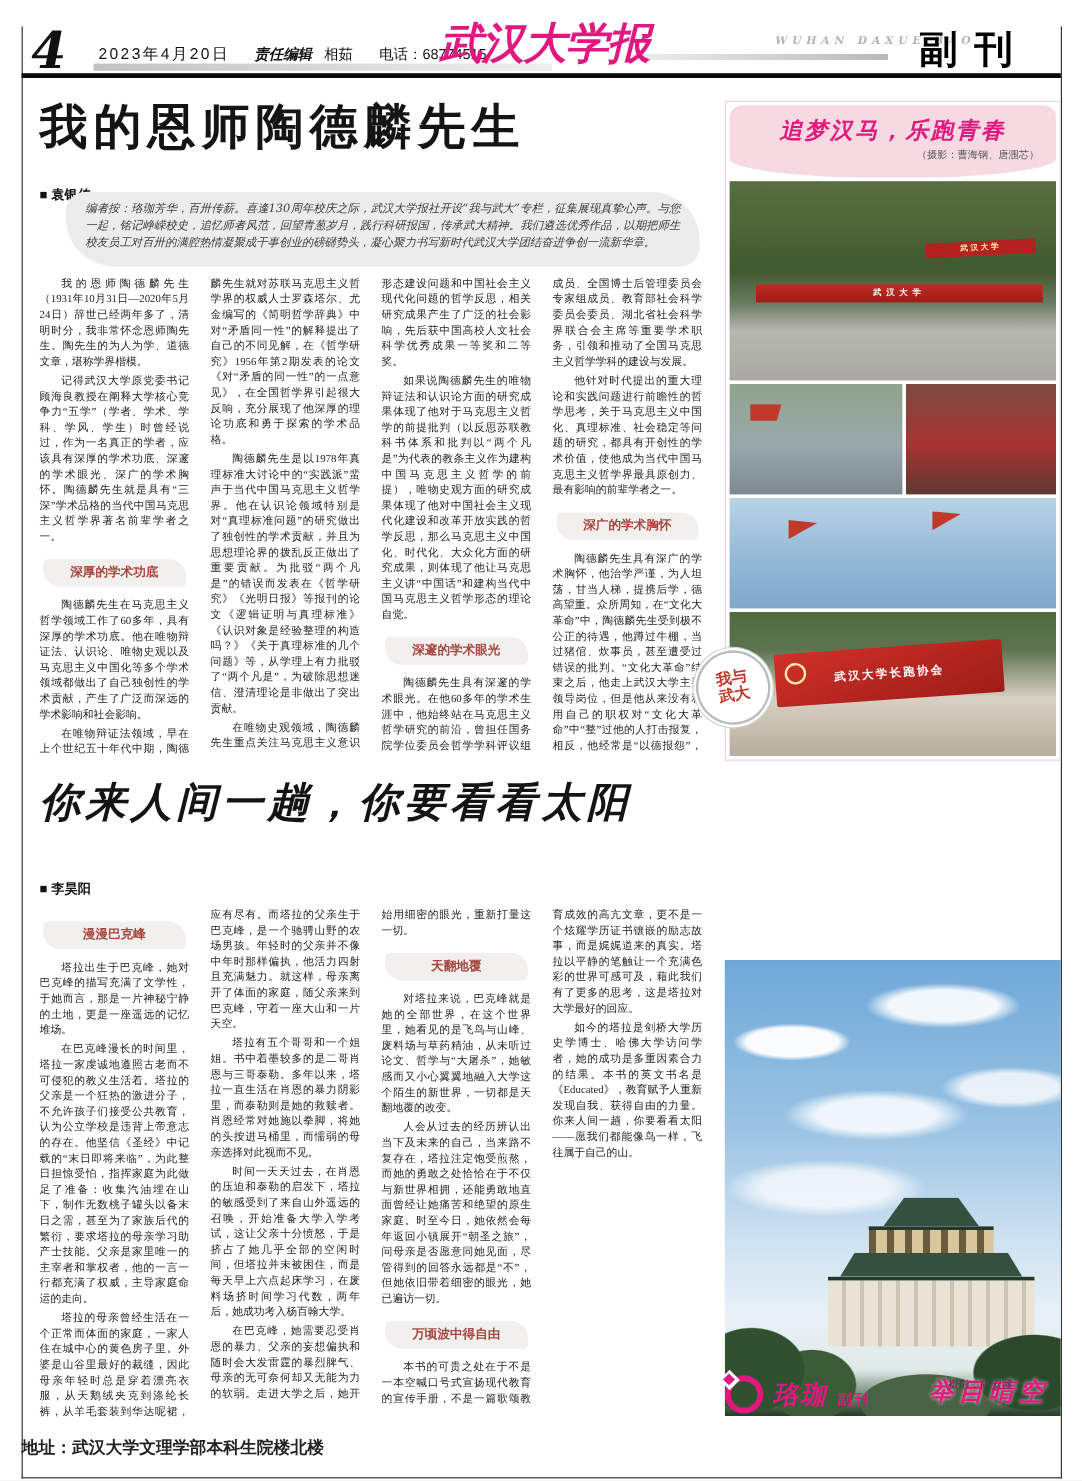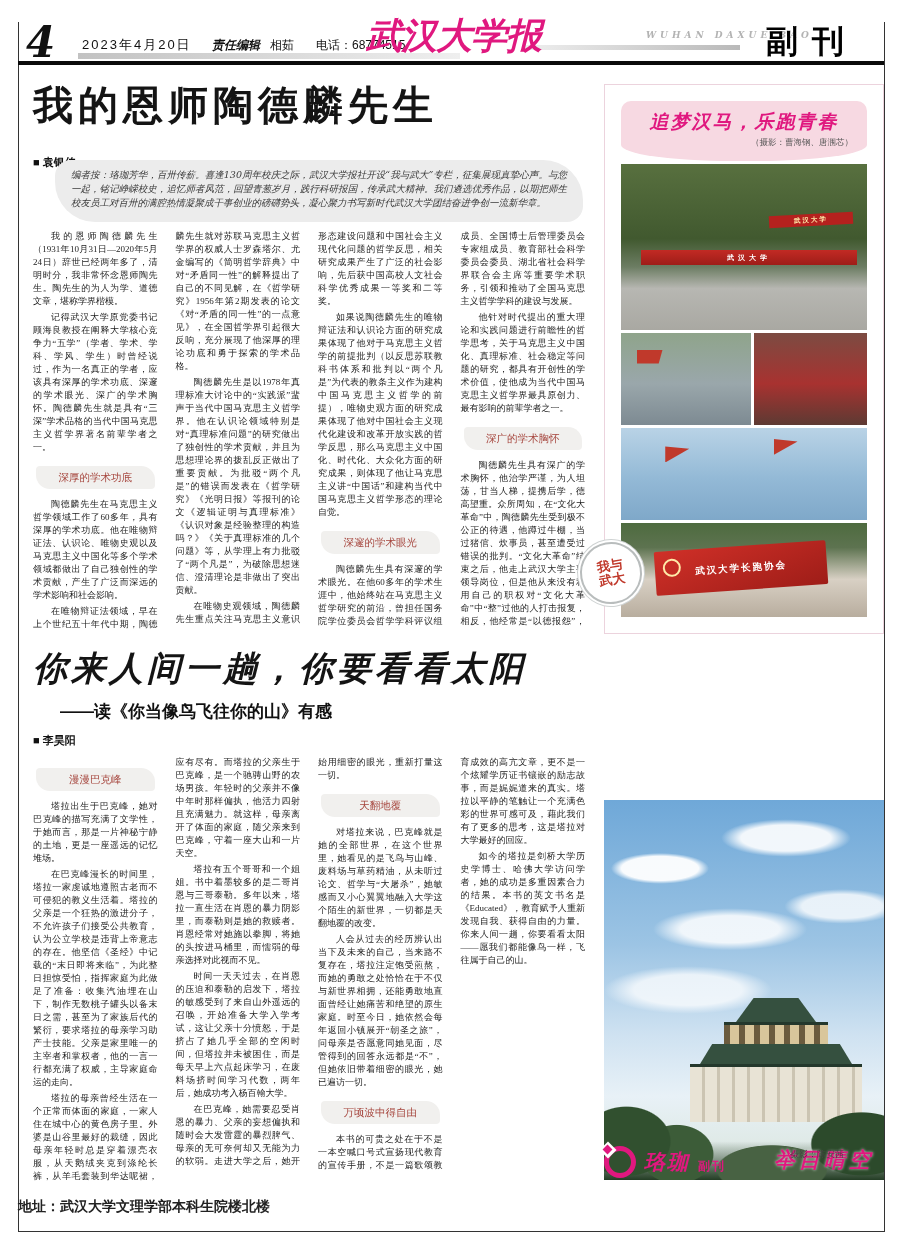--- a/index.html
+++ b/index.html
@@ -31,31 +31,31 @@
   .note-box{position:absolute;left:55px;top:160px;width:528px;height:62px;background:#ececec;
             border-radius:16px 40px 16px 40px;padding:8px 16px;box-sizing:border-box;
             font-family:"DejaVu Serif",serif;font-style:italic;font-size:9.5px;line-height:14px;
             color:#3a3a3a;text-align:justify;overflow:hidden;}
   .body-cols{position:absolute;column-gap:18px;column-fill:auto;text-align:justify;
              font-size:9px;line-height:13px;color:#1d1d1d;overflow:hidden;}
   .a1-body{left:33px;top:230px;width:552px;height:408px;column-count:4;}
   .a2-body{left:33px;top:756px;width:552px;height:428px;column-count:4;}
   .body-cols p{margin:0 0 3px;text-indent:2em;font-family:Liberation Serif, serif;}
   .subhead{break-inside:avoid;margin:12px 3px 9px;background:#f1f0ee;color:#a6463e;
-           font-weight:normal;font-size:10.5px;text-align:center;padding:5px 0;
+           font-weight:bold;font-size:10.5px;text-align:center;padding:5px 0;
            border-radius:4px 14px 4px 14px;}
   
   .seal{position:absolute;left:580px;top:542px;width:58px;height:58px;border-radius:50%;
         background:#fff;border:2px solid #b9bdbd;box-shadow:0 0 0 2px #fff,0 0 0 3px #cfd3d3;
         display:flex;align-items:center;justify-content:center;transform:rotate(-10deg);z-index:5;}
   .seal-inner{font-family:"DejaVu Serif",serif;font-weight:bold;font-size:13px;line-height:14px;
               color:#c0392b;text-align:center;}
   
   .panel{position:absolute;left:604px;top:84px;width:280px;height:550px;background:#fff;
-         border:1px solid #ecd3dd;box-sizing:border-box;padding:16px;display:flex;flex-direction:column;gap:3px;}
+         border:1px solid #ecd3dd;box-sizing:border-box;padding:3px;display:flex;flex-direction:column;gap:3px;}
   .panel-head{height:60px;background:#f7d9e2;border-radius:10px 10px 45% 45%/10px 10px 16px 16px;
               position:relative;flex:0 0 auto;}
   .panel-title{position:absolute;left:0;right:0;top:8px;text-align:center;color:#e0187f;
                font-family:"DejaVu Serif",serif;font-style:italic;font-weight:bold;
                font-size:19px;letter-spacing:2px;}
   .panel-credit{position:absolute;right:14px;top:36px;font-size:8.5px;color:#555;}
   .photo{position:relative;overflow:hidden;flex:0 0 auto;}
   .ph1{height:166px;background:linear-gradient(180deg,#58703f 0%,#41592f 45%,#6c7d63 62%,#b7b7b2 75%,#a9a8a2 100%);}
   .ph1 .banner{position:absolute;left:8%;right:4%;top:52%;height:15px;background:linear-gradient(#c22a24,#9e1d18);
                color:#fff;font-size:7px;font-weight:bold;letter-spacing:4px;text-align:center;line-height:15px;}
@@ -189,21 +189,20 @@
     </div>
     <div class="photo ph4">
       <div class="bigflag">
         <span class="emblem"></span>
         <span>武汉大学长跑协会</span>
       </div>
     </div>
   </div>
 
   <div class="a2-title">你来人间一趟，你要看看太阳</div>
-  <div class="a2-subtitle">——读《你当像鸟飞往你的山》有感</div>
   <div class="a2-author">■ 李昊阳</div>
 
   <div class="body-cols a2-body">
     <div class="subhead">漫漫巴克峰</div>
     <p>塔拉出生于巴克峰，她对巴克峰的描写充满了文学性，于她而言，那是一片神秘宁静的土地，更是一座遥远的记忆堆场。</p>
     <p>在巴克峰漫长的时间里，塔拉一家虔诚地遵照古老而不可侵犯的教义生活着。塔拉的父亲是一个狂热的激进分子，不允许孩子们接受公共教育，认为公立学校是违背上帝意志的存在。他坚信《圣经》中记载的“末日即将来临”，为此整日担惊受怕，指挥家庭为此做足了准备：收集汽油埋在山下，制作无数桃子罐头以备末日之需，甚至为了家族后代的繁衍，要求塔拉的母亲学习助产士技能。父亲是家里唯一的主宰者和掌权者，他的一言一行都充满了权威，主导家庭命运的走向。</p>
     <p>塔拉的母亲曾经生活在一个正常而体面的家庭，一家人住在城中心的黄色房子里。外婆是山谷里最好的裁缝，因此母亲年轻时总是穿着漂亮衣服，从天鹅绒夹克到涤纶长裤，从羊毛套装到华达呢裙，应有尽有。而塔拉的父亲生于巴克峰，是一个驰骋山野的农场男孩。年轻时的父亲并不像中年时那样偏执，他活力四射且充满魅力。就这样，母亲离开了体面的家庭，随父亲来到巴克峰，守着一座大山和一片天空。</p>
     <p>塔拉有五个哥哥和一个姐姐。书中着墨较多的是二哥肖恩与三哥泰勒。多年以来，塔拉一直生活在肖恩的暴力阴影里，而泰勒则是她的救赎者。肖恩经常对她施以拳脚，将她的头按进马桶里，而懦弱的母亲选择对此视而不见。</p>
     <p>时间一天天过去，在肖恩的压迫和泰勒的启发下，塔拉的敏感受到了来自山外遥远的召唤，开始准备大学入学考试，这让父亲十分愤怒，于是挤占了她几乎全部的空闲时间，但塔拉并未被困住，而是每天早上六点起床学习，在废料场挤时间学习代数，两年后，她成功考入杨百翰大学。</p>
     <p>在巴克峰，她需要忍受肖恩的暴力、父亲的妄想偏执和随时会大发雷霆的暴烈脾气、母亲的无可奈何却又无能为力的软弱。走进大学之后，她开始用细密的眼光，重新打量这一切。</p>

